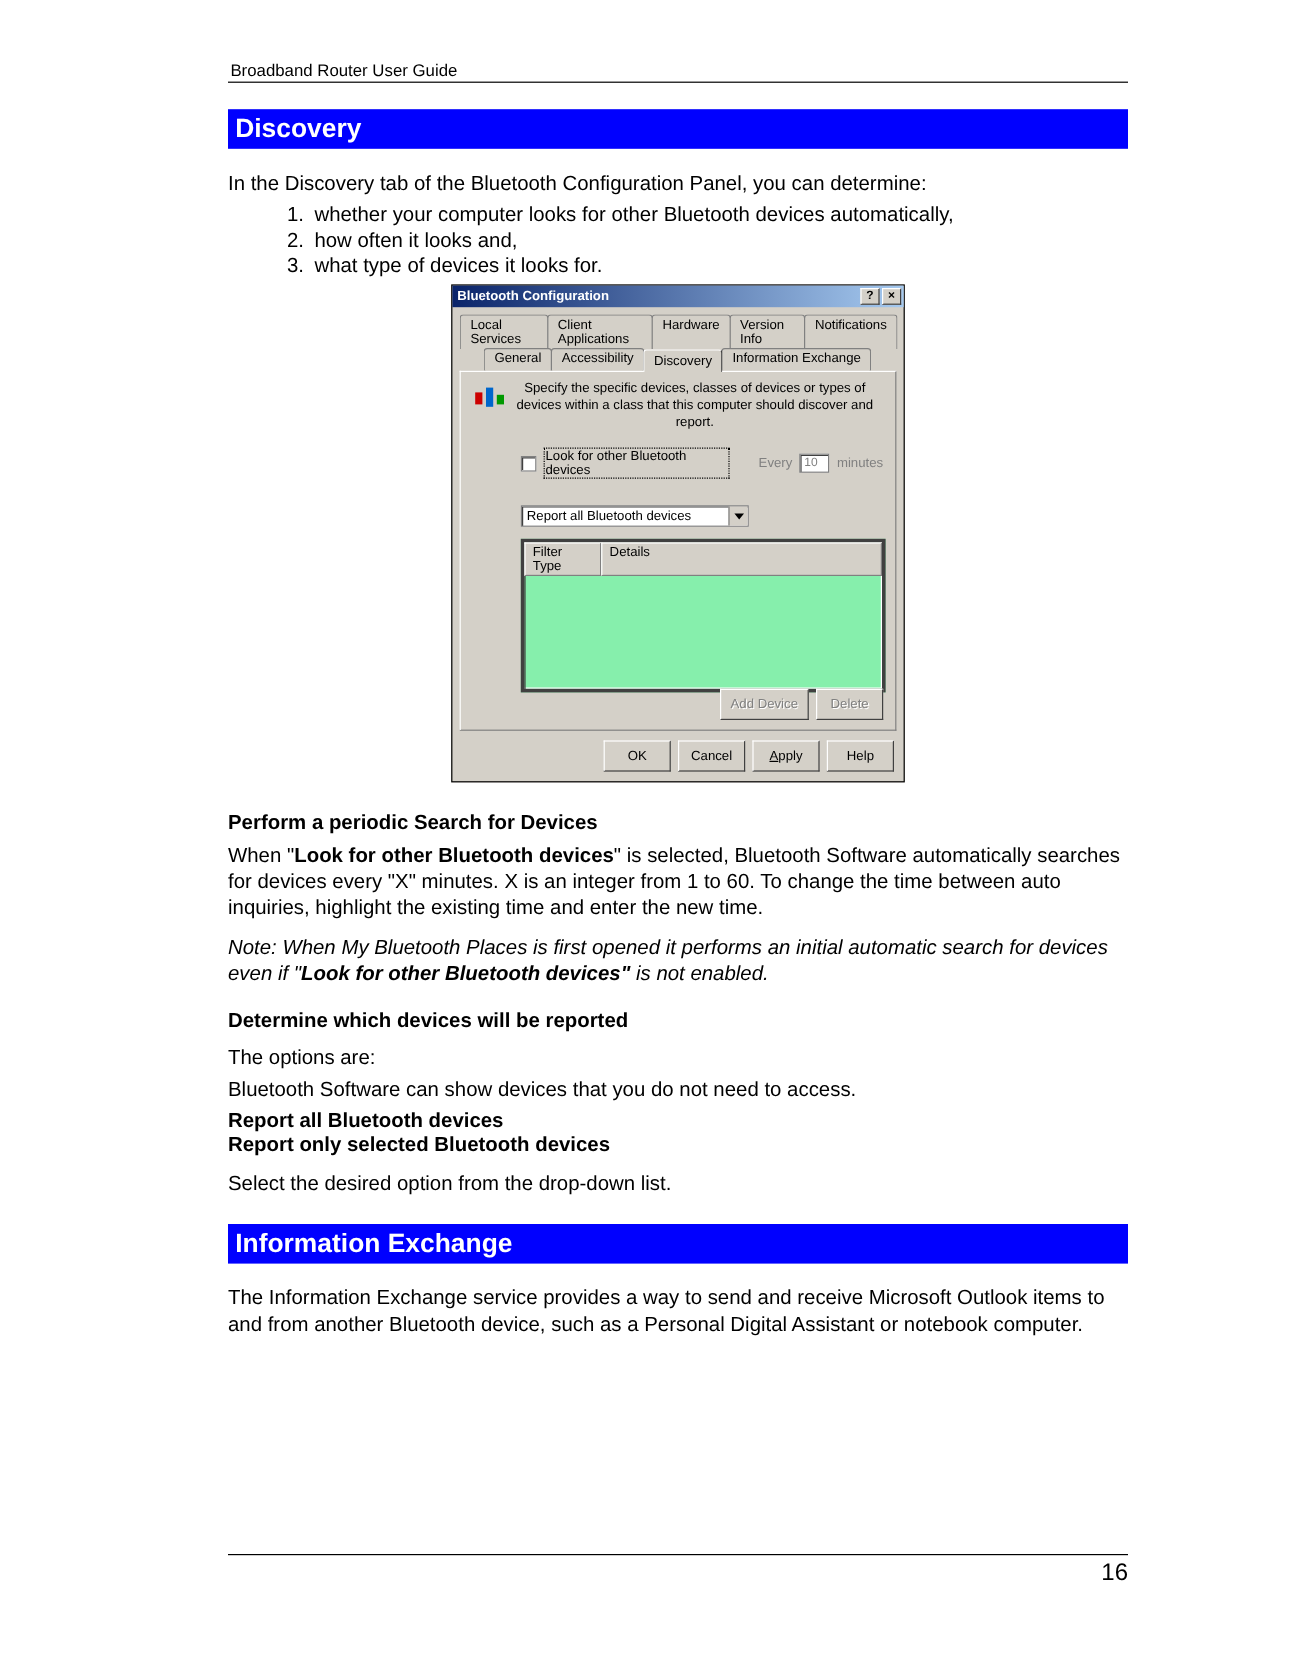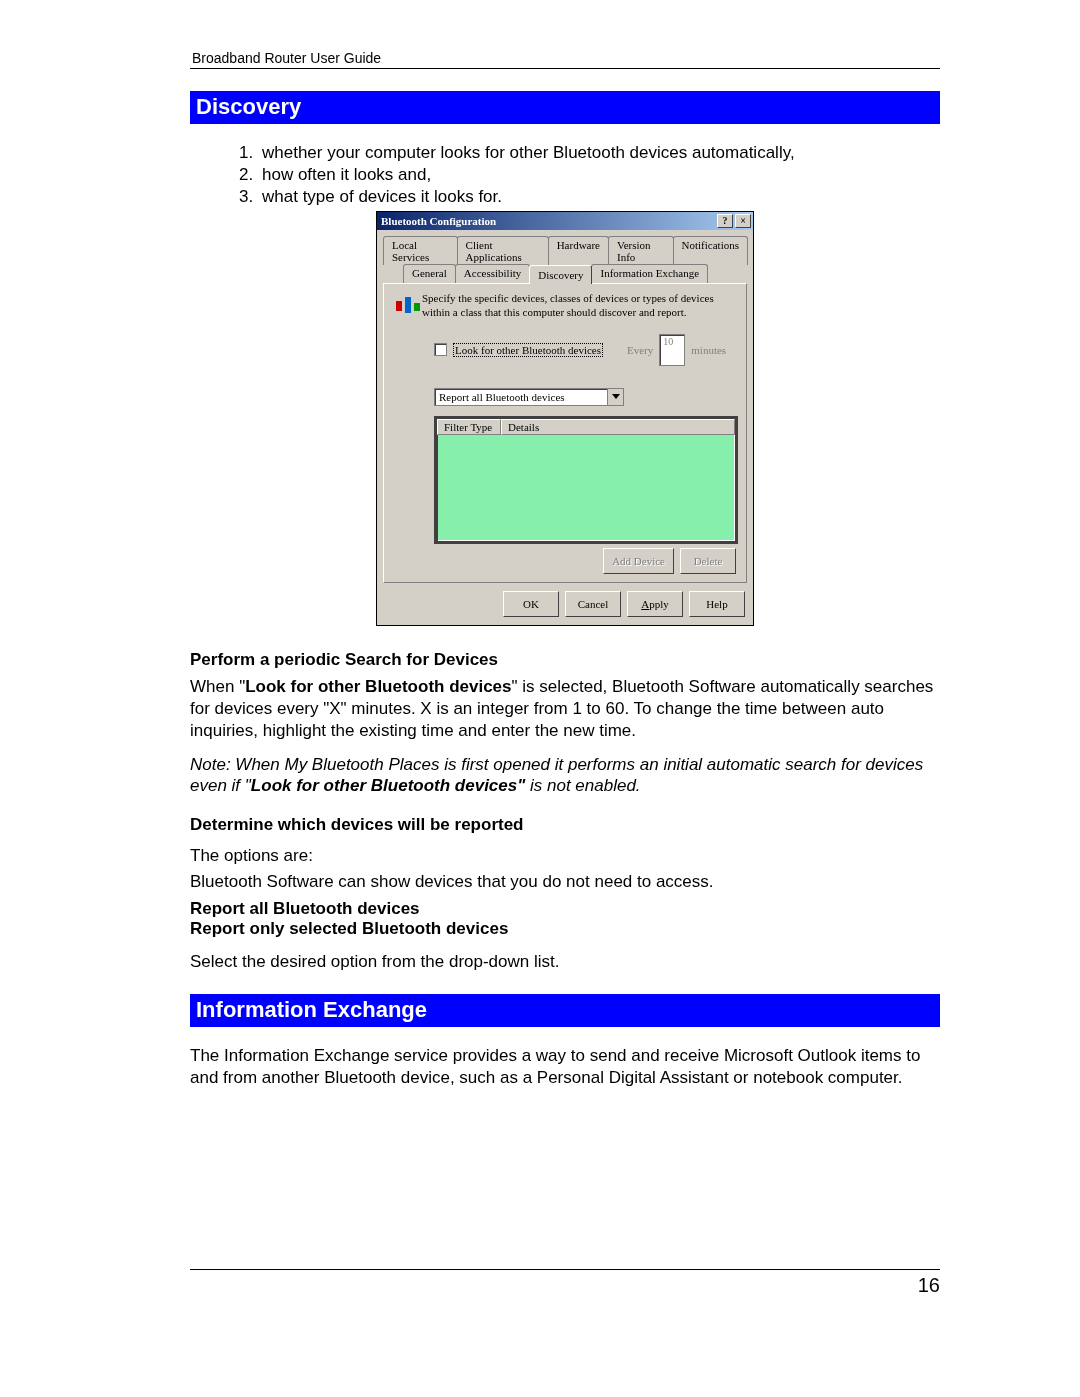--- a/index.html
+++ b/index.html
@@ -64,21 +64,21 @@
   }
 
   
   .dialog-wrap {
     display: flex;
     justify-content: center;
     margin: 2px 0 6px 0;
   }
   .dialog {
     width: 378px;
-    font-family: Liberation Serif, serif;
+    font-family: Liberation Sans, sans-serif;
     font-size: 11px;
     border: 1px solid #000;
     background: #d4d0c8;
   }
   .titlebar {
     height: 18px;
     background: linear-gradient(to right, #0a246a, #a6caf0);
     color: #fff;
     display: flex;
     align-items: center;
@@ -128,20 +128,21 @@
     border-top: 1px solid #fff;
     border-left: 1px solid #fff;
     background: #d4d0c8;
     padding: 8px 10px 10px 10px;
     position: relative;
     min-height: 300px;
   }
   .panel-top {
     display: flex;
     align-items: flex-start;
+    text-align: center;
   }
   .bt-icon {
     width: 28px; height: 22px;
     display: flex; align-items: center; justify-content: center;
     margin-top: 2px;
   }
   .desc { font-size: 11px; line-height: 1.25; flex: 1; }
 
   .lookrow {
     margin: 14px 0 0 40px;
@@ -155,21 +156,21 @@
     border: 1px solid #808080;
     box-shadow: inset 1px 1px 0 #404040, inset -1px -1px 0 #fff;
   }
   .look-label {
     color: #000;
     border: 1px dotted #000;
     padding: 0 1px;
     font-size: 11px;
   }
   .spin {
-    width: 26px; height: 32px;
+    width: 26px; height: 16px;
     background: #fff;
     border: 1px solid #808080;
     box-shadow: inset 1px 1px 0 #404040;
     color: #808080;
     font-size: 10px;
     padding-left: 3px;
     line-height: 14px;
   }
   .dd {
     margin: 22px 0 0 40px;
@@ -239,20 +240,21 @@
 </head>
 <body>
 
 <div class="page">
 
   <div class="header-line">Broadband Router User Guide</div>
   <hr class="top-rule">
 
   <div class="section-bar">Discovery</div>
 
+  <p class="para">In the Discovery tab of the Bluetooth Configuration Panel, you can determine:</p>
   <ol class="numlist">
     <li>whether your computer looks for other Bluetooth devices automatically,</li>
     <li>how often it looks and,</li>
     <li>what type of devices it looks for.</li>
   </ol>
 
   <div class="dialog-wrap">
     <div class="dialog">
       <div class="titlebar">
         <span>Bluetooth Configuration</span>

